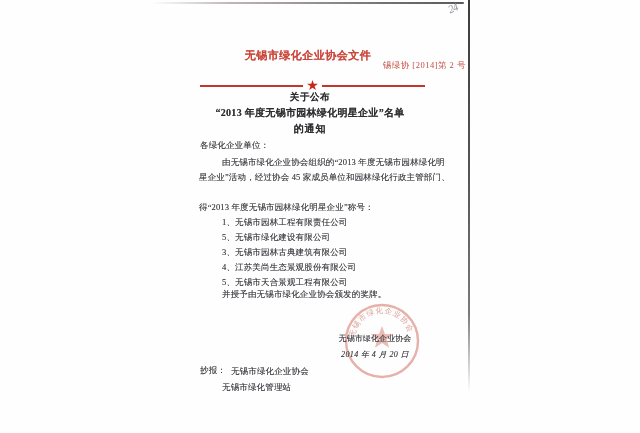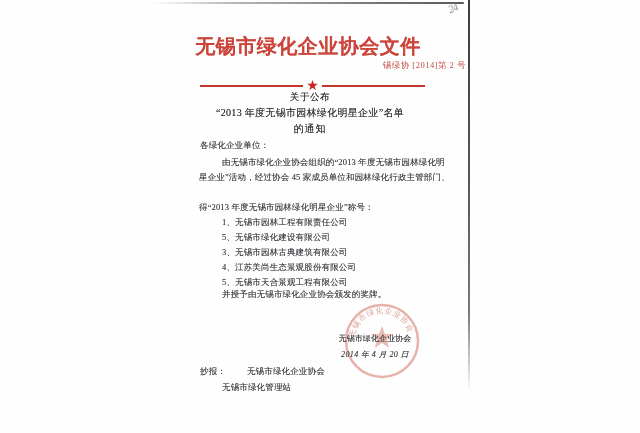--- a/index.html
+++ b/index.html
@@ -35,23 +35,23 @@
   .handwritten-number {
     left: 448px; top: 2px;
     font-size: 11px; font-style: italic;
     color: #8b909a;
     transform: rotate(-24deg);
     letter-spacing: -1px;
   }
 
   
   .org-title {
-    left: 150px; top: 33px; width: 316px;
+    left: 150px; top: 48px; width: 316px;
     text-align: center;
-    font-size: 20px; font-weight: bold;
+    font-size: 11px; font-weight: bold;
     color: #cb453a;
     letter-spacing: 0.5px;
     text-shadow: 0 0 0.6px rgba(203,69,58,0.65);
     white-space: nowrap;
     font-family: Liberation Mono, monospace;
   }
   .doc-number {
     left: 150px; top: 60px; width: 316px;
     text-align: right;
     font-size: 8.5px;
@@ -71,21 +71,21 @@
     font-size: 14px; line-height: 14px;
     color: #c8281c;
     margin: 0 3px 2px 3px;
     font-family: "DejaVu Sans", sans-serif;
   }
 
   
   .h-line {
     left: 152px; width: 316px;
     text-align: center;
-    font-weight: normal;
+    font-weight: bold;
     color: #2d2d30;
     text-shadow: 0 0 0.4px rgba(45,45,48,0.6);
     white-space: nowrap;
   }
   .h1 { top: 91px;  font-size: 9.5px; letter-spacing: 0.6px; }
   .h2 { top: 106px; font-size: 10px;  letter-spacing: 0.3px; }
   .h3 { top: 122px; font-size: 10px;  letter-spacing: 0.8px; }
 
   
   .body-line {
@@ -112,21 +112,21 @@
     left: 325px; top: 349px; width: 100px;
     text-align: center;
     font-size: 8px; color: #3e3d42;
     letter-spacing: 0.4px;
     text-shadow: 0 0 0.35px rgba(62,61,66,0.55);
     white-space: nowrap;
     font-style: italic;
   }
 
   .cc-row { display: flex; }
-  .cc-row .cc-label { margin-right: 21px; }
+  .cc-row .cc-label { margin-right: 5px; font-family: Liberation Mono, monospace; }
 </style>
 </head>
 <body>
 
 <div class="scan-page">
 
   <div class="abs top-edge-shadow"></div>
   <div class="abs page-edge-line"></div>
   <div class="abs handwritten-number">24</div>
 

